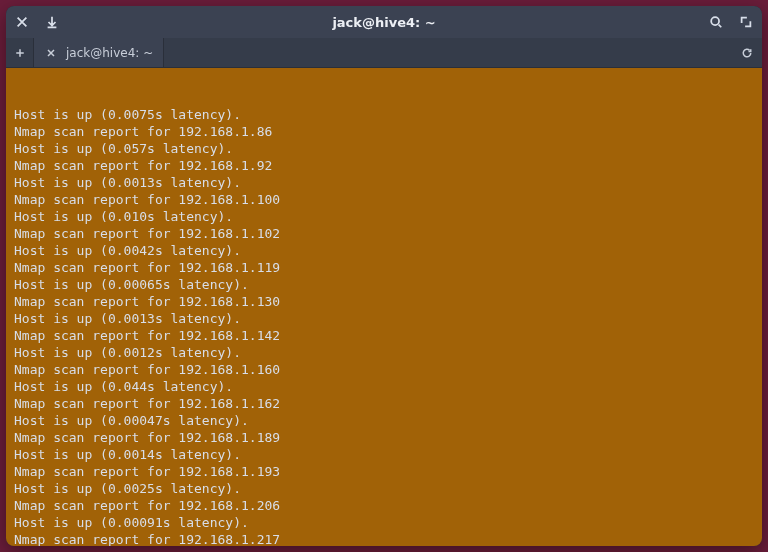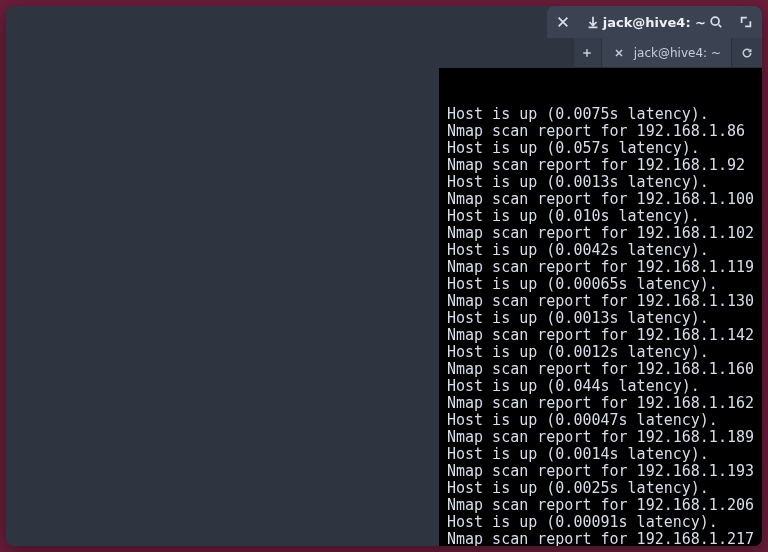--- a/index.html
+++ b/index.html
@@ -12,21 +12,20 @@
   }
   .window {
     position: absolute;
     top: 6px; left: 6px; right: 6px; bottom: 6px;
     background: #2e3440;
     border-radius: 8px;
     box-shadow: 0 6px 20px rgba(0,0,0,0.4);
     display: flex;
     flex-direction: column;
     overflow: hidden;
-    align-items: flex-end;
   }
   .titlebar {
     height: 32px;
     background: #3b4252;
     display: flex;
     align-items: center;
     padding: 0 6px;
     color: #d8dee9;
     font-family: "DejaVu Sans", sans-serif;
     font-size: 13px;
@@ -79,23 +78,23 @@
   }
   .tabbar .spacer { flex: 1; }
   .tabbar .reload {
     width: 30px;
     display: flex; align-items: center; justify-content: center;
     cursor: pointer;
   }
   .tabbar svg { width: 12px; height: 12px; stroke: #c8ced9; fill: none; stroke-width: 2; }
   .terminal {
     flex: 1;
-    background: #000000;
+    background: #a16207;
     color: #d8dee9;
-    font-size: 15px;
+    font-size: 13px;
     line-height: 17px;
     padding: 4px 8px 8px 8px;
     overflow: hidden;
     white-space: pre;
   }
   .line { white-space: pre; }
 </style>
 </head>
 <body>
 

